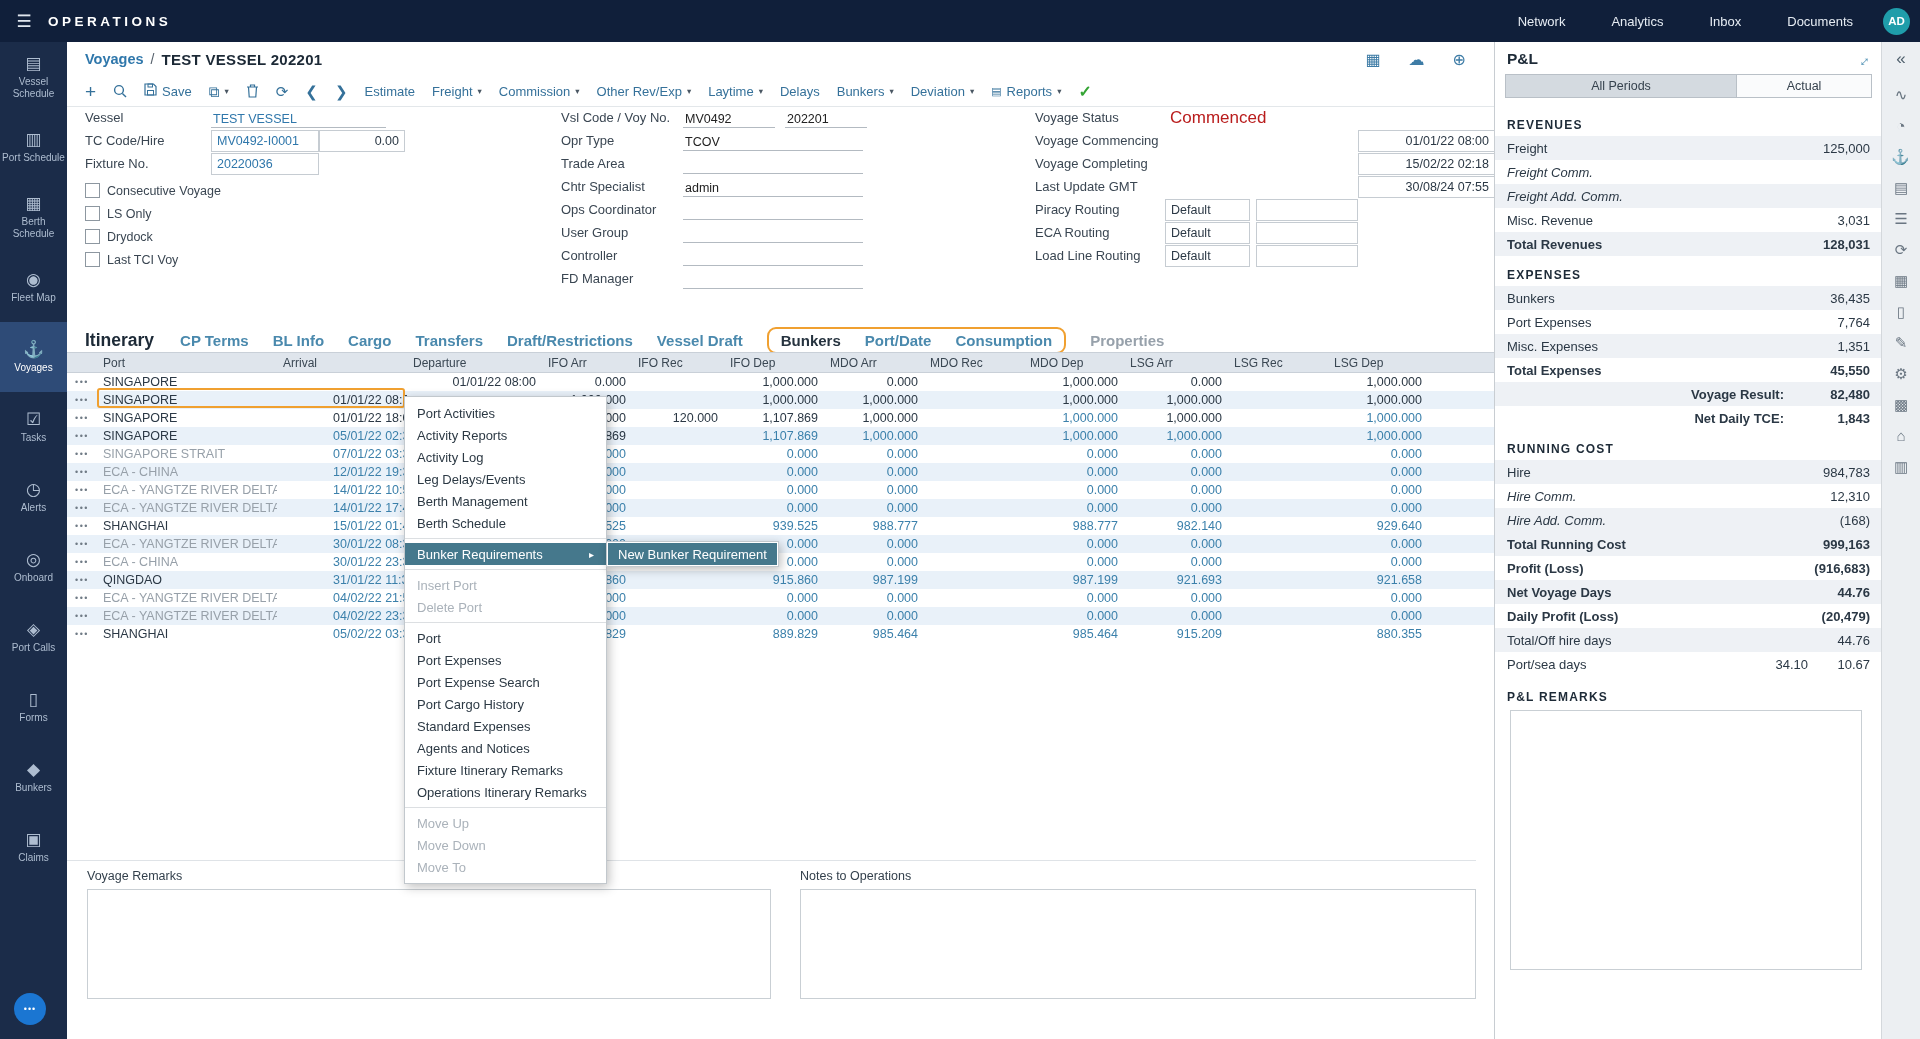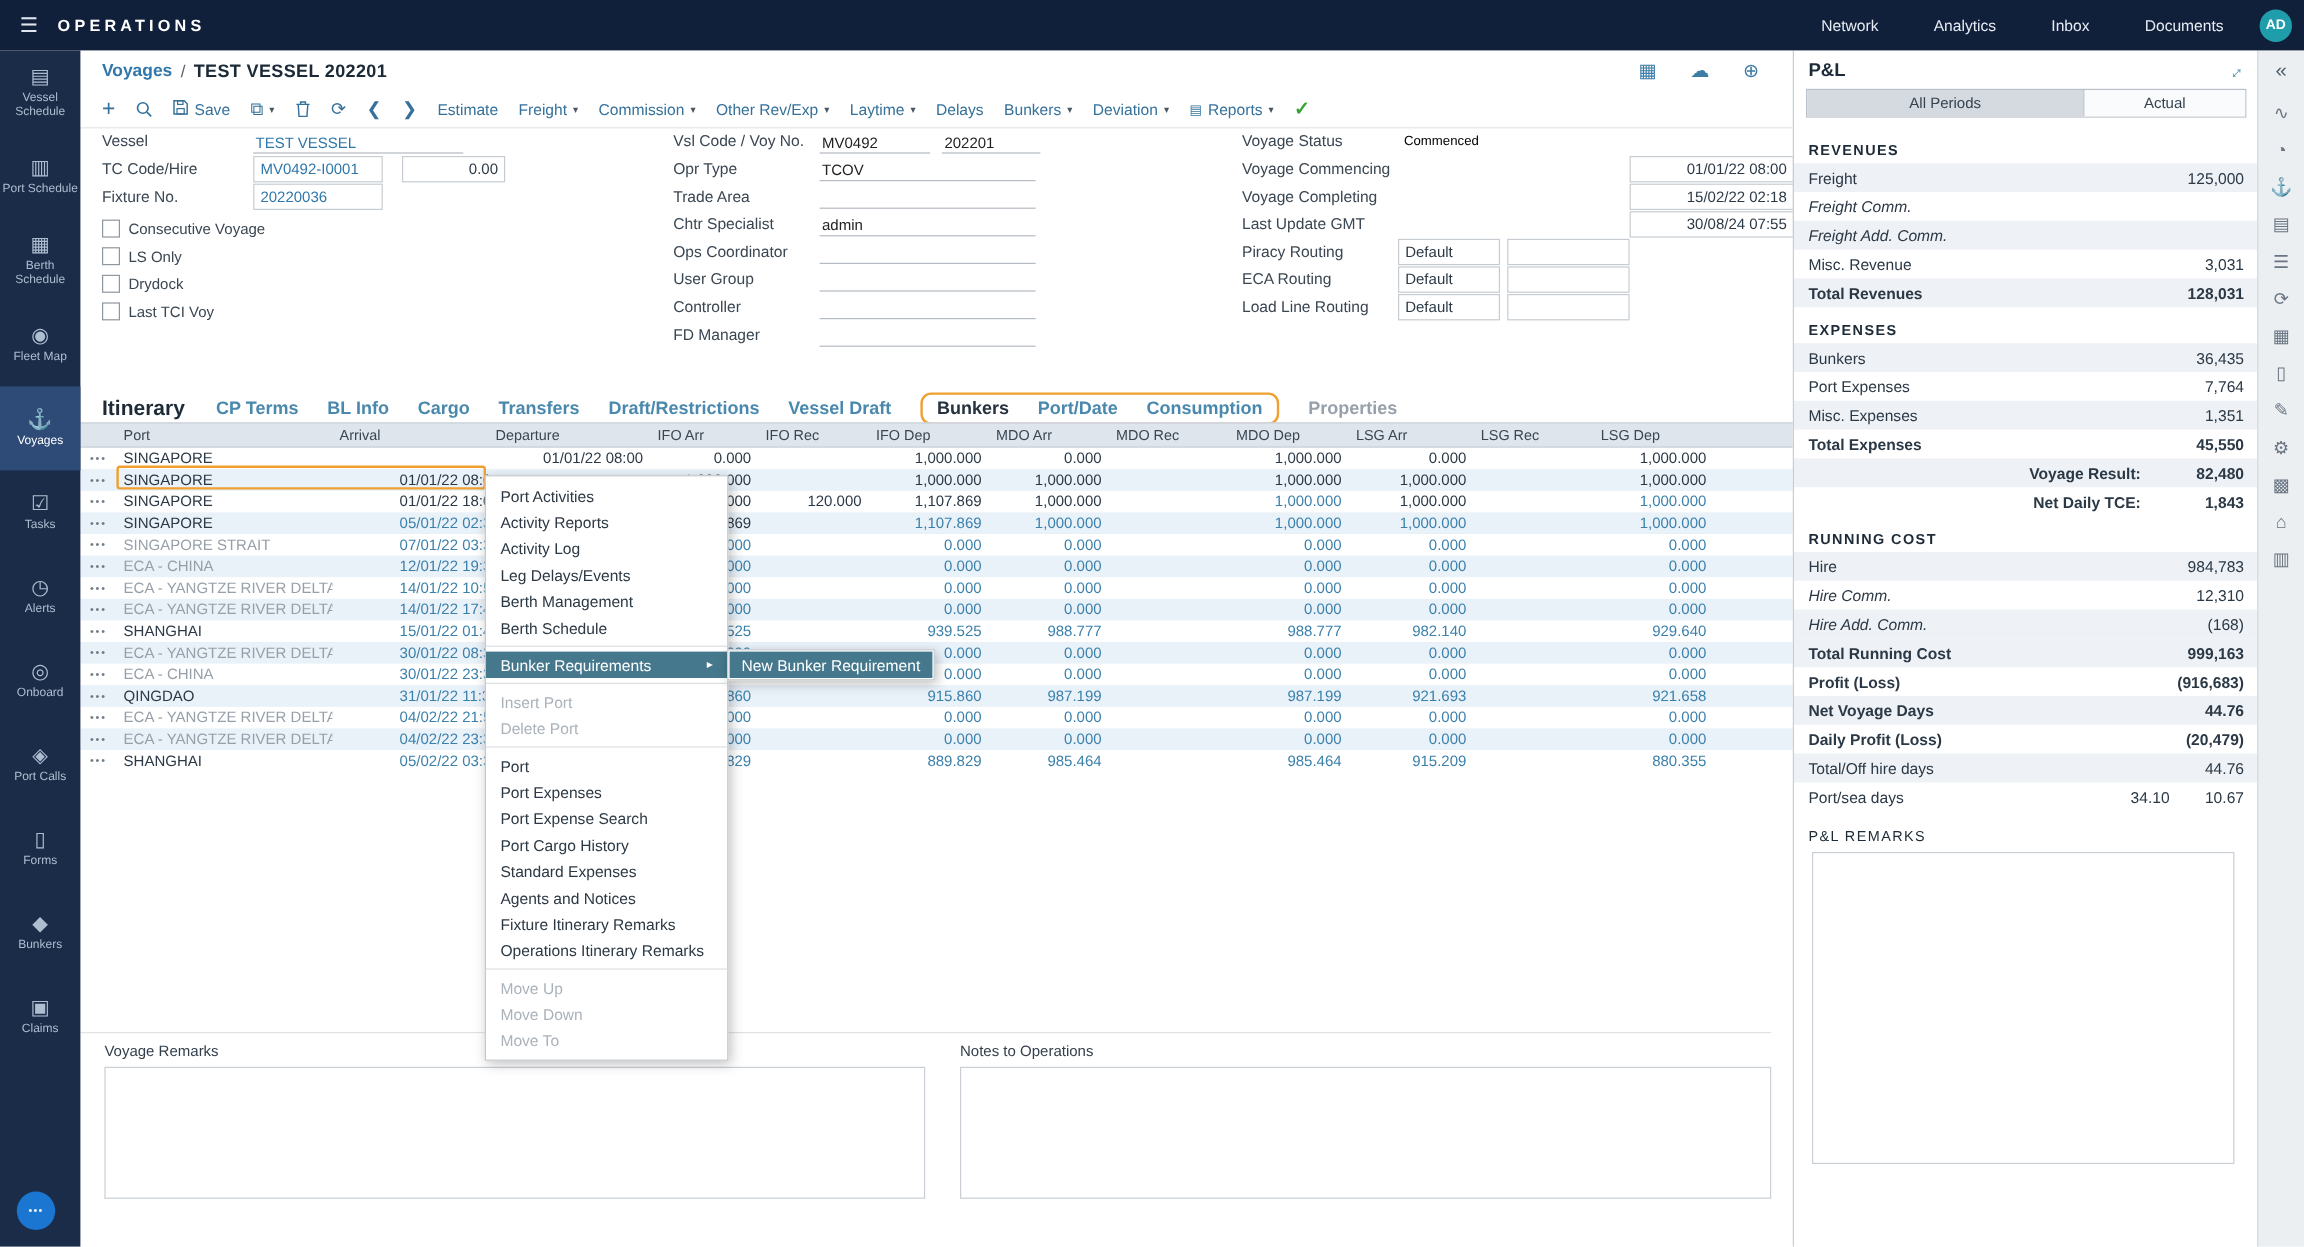--- a/index.html
+++ b/index.html
@@ -55,23 +55,23 @@
   .frow{display:flex;align-items:center;height:23px}
   .flabel{color:#3a4652;font-size:13px;flex:none}
   .ll{width:126px}.ml{width:122px}.rl{width:130px}
   .ufield{border-bottom:1px solid #b3bac1;height:19px;display:flex;align-items:flex-end;
           padding:0 2px 1px;font-size:12.5px;color:#222;overflow:hidden;white-space:nowrap}
   .ibox{border:1px solid #c6ccd2;height:20px;display:flex;align-items:center;padding:0 5px;
         font-size:12.5px;background:#fff;overflow:hidden;white-space:nowrap}
   .linkval{color:#2f77ab}
   .lf{width:171px}
   .tcbox{width:96px}
-  .ratebox{width:74px;margin-left:16px;justify-content:flex-end}
+  .ratebox{width:74px;margin-left:0;justify-content:flex-end}
   .mf{width:176px}.mf1{width:88px}.mf2{width:78px;margin-left:10px}
-  .plainval{font-size:11px;color:#000000;padding-left:5px}
+  .plainval{font-size:17px;color:#b91c1c;padding-left:5px}
   .rzone{width:330px;display:flex;justify-content:flex-end}
   .rbox{width:125px;justify-content:flex-end}
   .rsmall{width:73px}
   .rsmall2{width:90px;margin-left:6px}
   .cbrow{cursor:pointer}
   .cb{width:13px;height:13px;border:1px solid #8d97a0;background:#fff;margin-right:7px;flex:none}
   .cblabel{font-size:12.5px;color:#3a4652}
 
   
   .itin-tabs{position:absolute;top:282px;left:18px;right:0;height:32px;display:flex;align-items:center;gap:24px}
@@ -132,21 +132,21 @@
   .psec{height:26px;display:flex;align-items:flex-end;padding:0 12px 4px;font-weight:bold;font-size:12px;
         letter-spacing:1.2px;color:#1d2a37}
   .prow{display:flex;align-items:center;height:24px;padding:0 12px;font-size:13px;color:#2b3845}
   .prow.shaded{background:#eef1f5}
   .prow.bold{font-weight:bold}
   .prow.italic .pl{font-style:italic}
   .prow .pv{margin-left:auto}
   .prow.summary{justify-content:flex-end;font-weight:bold}
   .prow.summary .pv{margin-left:0;width:86px;text-align:right;flex:none}
   .pv2{width:62px;text-align:right;flex:none}
-  .pnl-remhead{padding:14px 12px 6px;font-weight:normal;font-size:12px;letter-spacing:1.2px;color:#1d2a37}
+  .pnl-remhead{padding:14px 12px 6px;font-weight:bold;font-size:12px;letter-spacing:1.2px;color:#1d2a37}
   .pnl-rembox{margin:0 20px 0 15px;height:258px;border:1px solid #c9cfd4;background:#fff}
 
   
   .strip{position:absolute;top:42px;left:1881px;width:39px;bottom:0;background:#eceff2;
          border-left:1px solid #d4d8dc;display:flex;flex-direction:column;align-items:center;
          padding-top:8px;gap:16px;box-sizing:border-box}
   .strip .sico{color:#6a7682;font-size:15px;line-height:1;cursor:pointer}
   .strip .sico.first{font-size:17px;margin-bottom:4px;color:#50606d}
 </style>
 </head>

